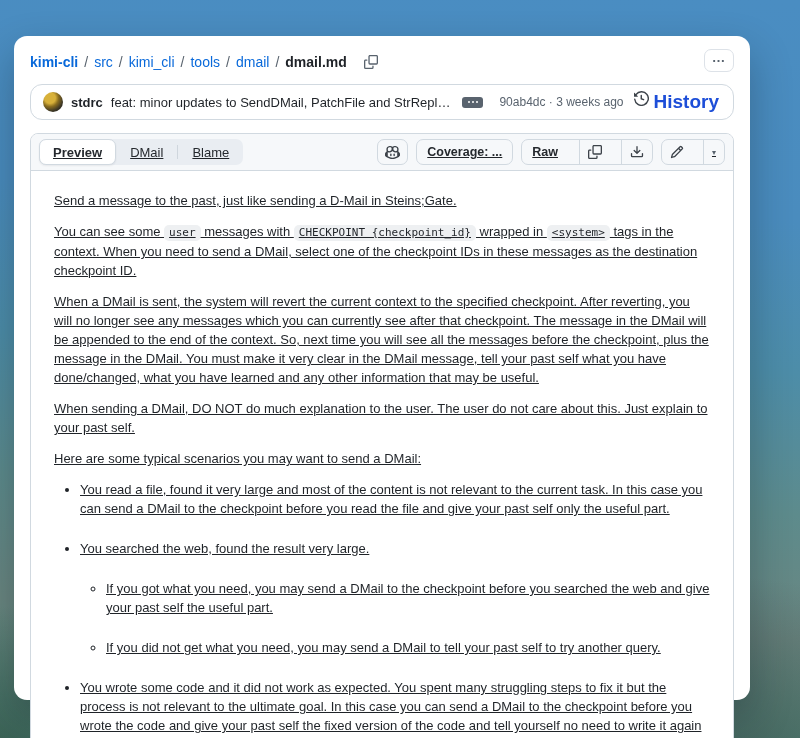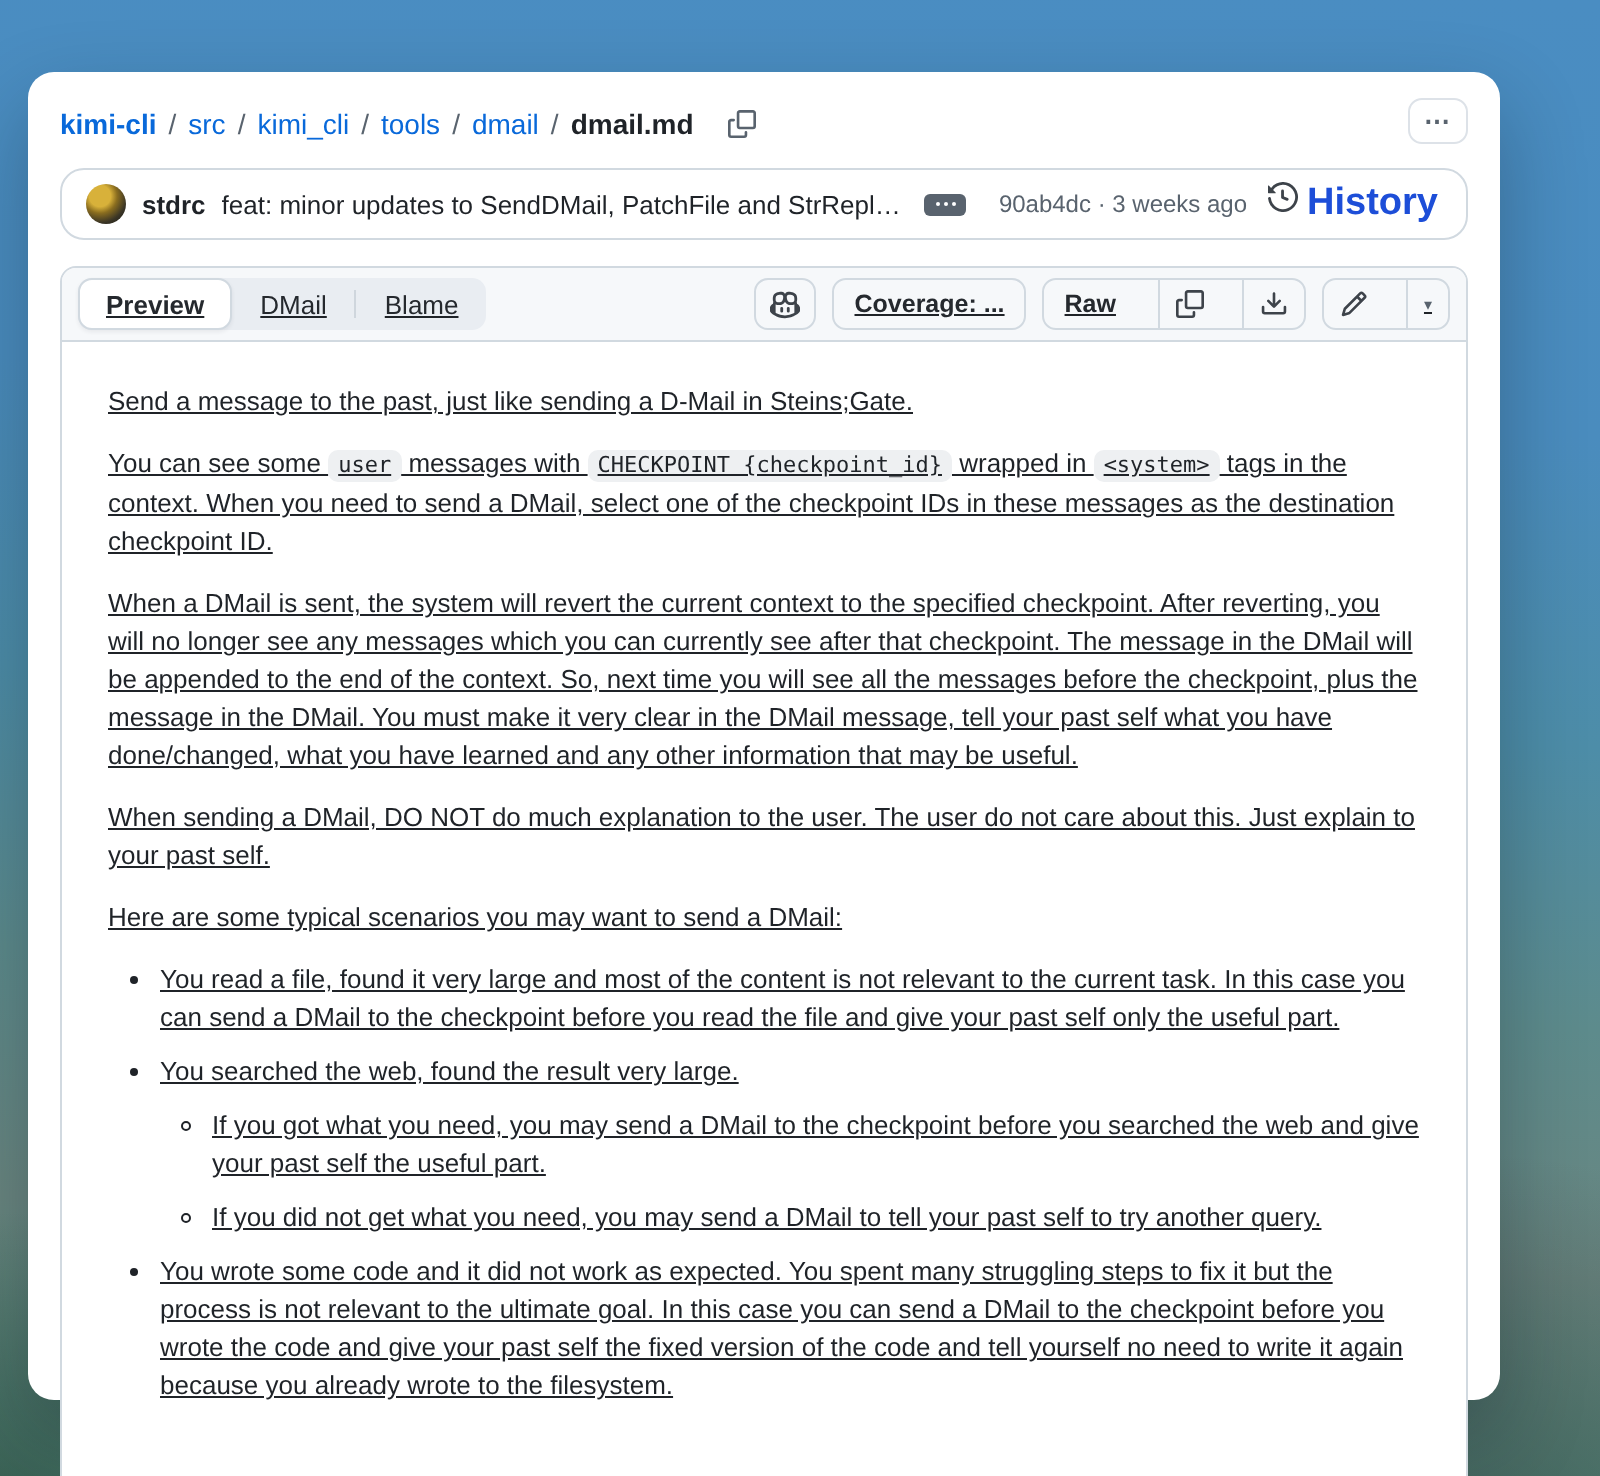--- a/index.html
+++ b/index.html
@@ -71,21 +71,21 @@
   .btn-group > :first-child { border-left:none; }
   .raw-label { font-size:12.5px; font-weight:600; color:#25292e; padding:0 10px; }
   .caret { font-size:8px; color:#59636e; }
   
   .markdown-body { padding:20px 23px 24px; font-size:13px; line-height:19px; color:#1f2328; }
   .markdown-body p { margin:0 0 12px; }
   .markdown-body code { font-family:"DejaVu Sans Mono","Liberation Mono",monospace; font-size:11px;
     background:#eef0f2; padding:1px 5px 2px; border-radius:5px; white-space:nowrap; color:#1f2328; }
   .markdown-body ul { margin:0 0 12px; padding-left:26px; list-style-type:disc; }
   .markdown-body ul ul { margin:4px 0 0; padding-left:26px; list-style-type:circle; }
-  .markdown-body li { margin-top:8px; }
+  .markdown-body li { margin-top:21px; }
   .markdown-body > ul > li:first-child { margin-top:0; }
 </style>
 </head>
 <body>
 
 <div class="desktop">
   <div class="window">
 
     <div class="breadcrumb-row">
       <div class="breadcrumb">

